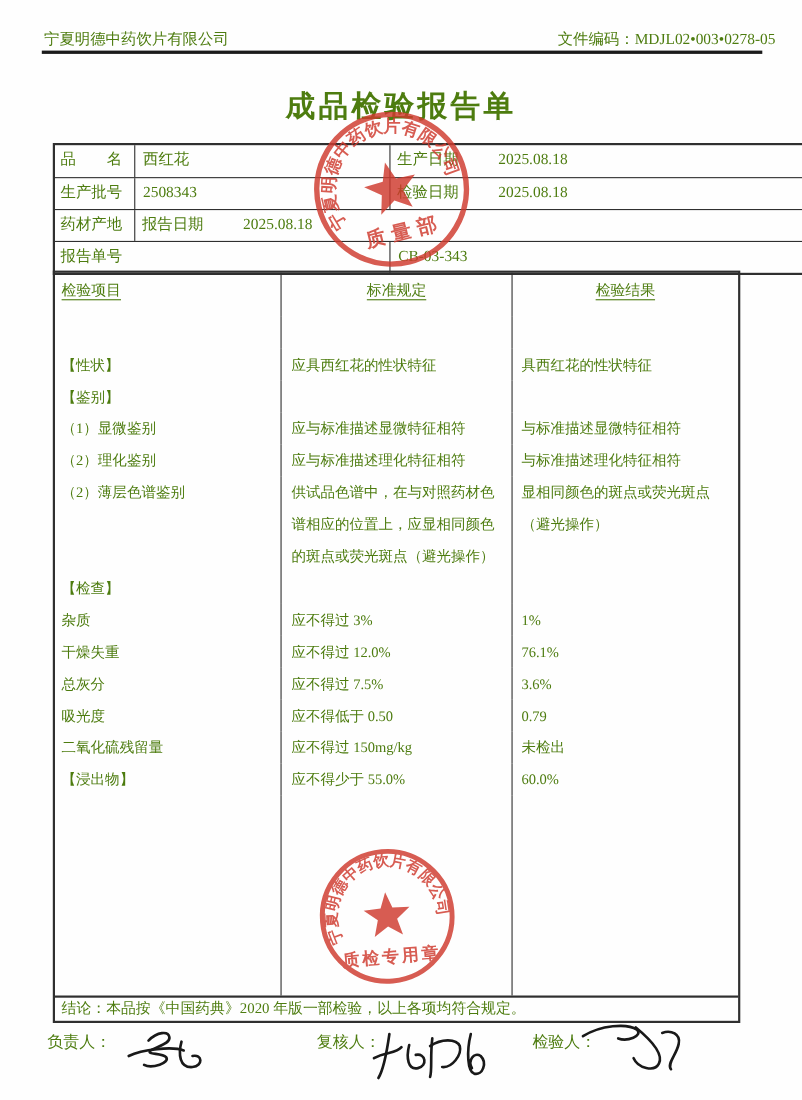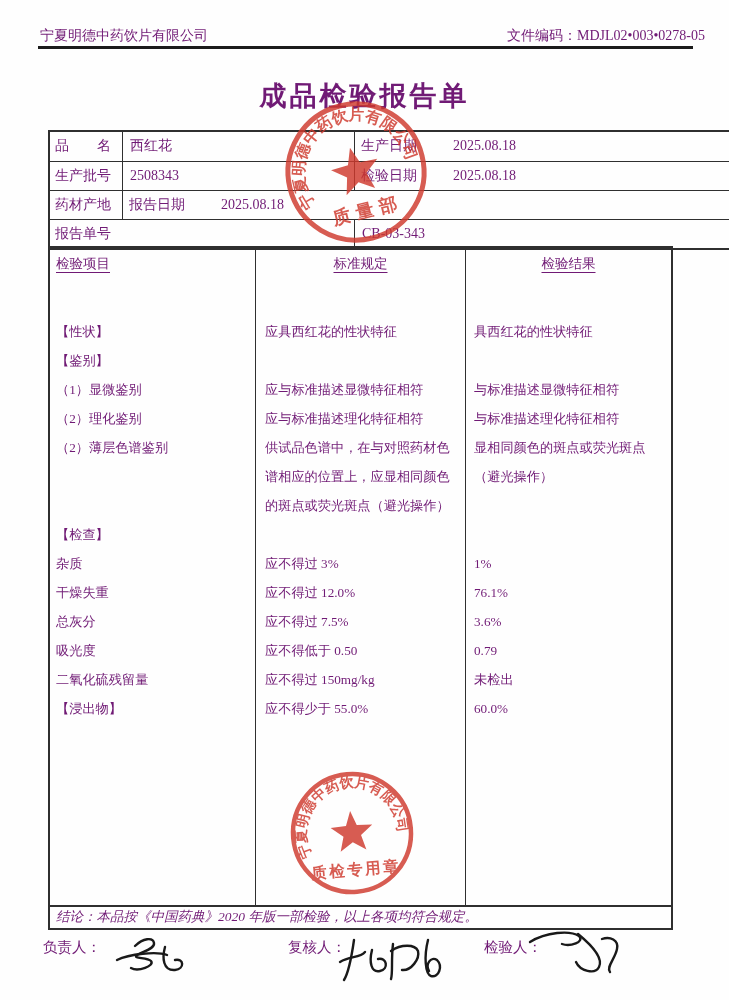--- a/index.html
+++ b/index.html
@@ -1,19 +1,19 @@
 <!DOCTYPE html>
 <html><head>
 <meta charset="utf-8">
 <style>
   * { margin:0; padding:0; box-sizing:border-box; }
   body { background:#ffffff; }
   .page {
     position:relative; width:729px; height:1000px; background:#fefefe;
-    font-family:"Liberation Serif","DejaVu Serif",serif; color:#701a75; overflow:hidden;
+    font-family:"Liberation Serif","DejaVu Serif",serif; color:#4d7c0f; overflow:hidden;
   }
   
   .doc-header { position:absolute; top:27px; left:40px; right:24px;
     display:flex; justify-content:space-between; font-size:14px; }
   .hdr-rule { position:absolute; top:46px; left:38px; right:36px;
     border-top:3px solid #1b1b1b; }
   .title { position:absolute; top:78px; left:0; width:100%; text-align:center;
     font-size:27px; font-weight:bold; letter-spacing:3px; }
   
   .info-table { position:absolute; left:48px; top:130px; width:703px;
@@ -36,21 +36,21 @@
   .mh3 { flex:1; border-left:1px solid #2f2f2f; text-align:center; padding-top:7px; }
   .uh { text-decoration:underline; text-underline-offset:4px; }
   .mt-body { flex:1; display:flex; flex-direction:column; }
   .mrow { display:flex; line-height:29px; }
   .mrow.spacer { height:29px; }
   .mrow.grow { flex:1; }
   .c1 { width:205px; padding-left:6px; }
   .c2 { width:210px; border-left:1px solid #2f2f2f; padding:0 5px 0 9px; }
   .c3 { flex:1;      border-left:1px solid #2f2f2f; padding:0 5px 0 8px; }
   .mt-conclusion { height:23px; border-top:2px solid #2f2f2f; line-height:20px;
-    padding-left:6px; font-size:13.5px;font-style:italic; }
+    padding-left:6px; font-size:13.5px; }
   
   .stamp { position:absolute; opacity:0.82; }
   .stamp-top    { left:281px; top:97px;  transform:rotate(-14deg); }
   .stamp-bottom { left:282px; top:763px; transform:rotate(-5deg); }
   
   .sig-row { position:absolute; left:0; top:936px; width:100%; font-size:14.5px; }
   .sig-label { position:absolute; top:2px; }
   .lbl-resp { left:43px; } .lbl-rev { left:288px; } .lbl-insp { left:484px; }
   .sig-svg { position:absolute; }
   .sig1 { left:105px; top:-6px; } .sig2 { left:330px; top:-10px; } .sig3 { left:518px; top:-14px; }

